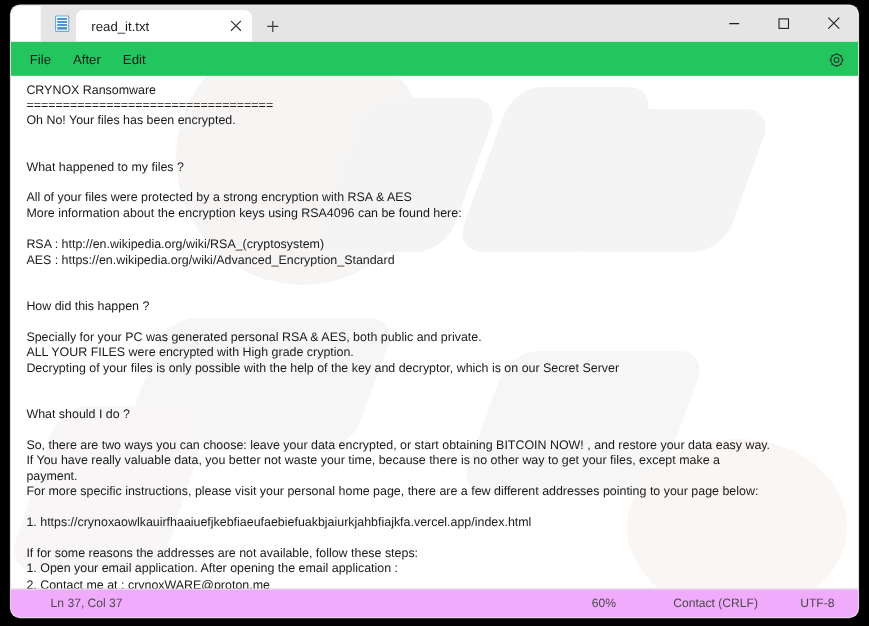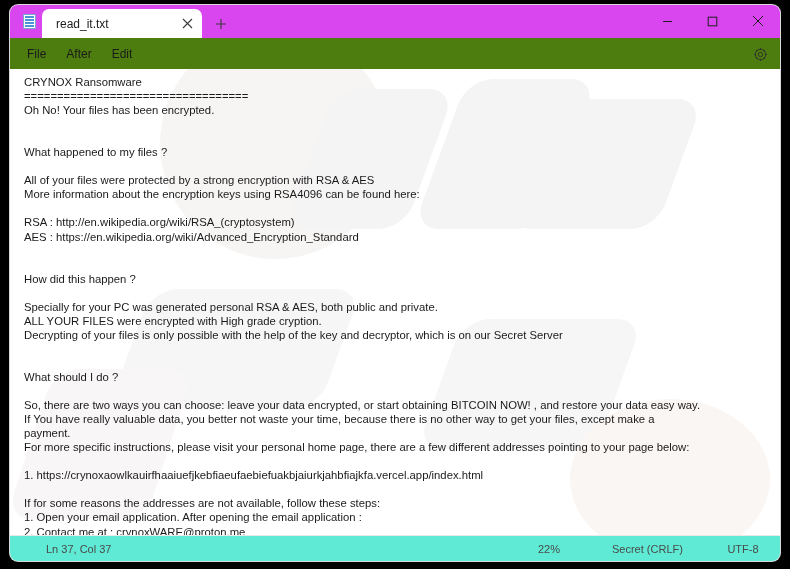--- a/index.html
+++ b/index.html
@@ -40,24 +40,25 @@
     overflow: hidden;
     box-shadow: 0 0 0 1px #d9d9d9;
     display: flex;
     flex-direction: column;
   }
 
   
   .titlebar {
     position: relative;
     height: 33px;
-    background: #d946ef;
+    background: #e5e5e5;
     display: flex;
     align-items: flex-end;
     flex: 0 0 auto;
+    margin-left: 27px;
   }
   .tabstrip {
     display: flex;
     align-items: flex-end;
     height: 33px;
     padding-left: 6px;
     flex: 1 1 auto;
     min-width: 0;
   }
   .tab-icon-slot {
@@ -128,21 +129,21 @@
   .cap-btn {
     width: 45px; height: 32px;
     display: flex; align-items: center; justify-content: center;
     cursor: default;
   }
   .cap-btn svg { display: block; }
 
   
   .menubar {
     height: 31px;
-    background: #4d7c0f;
+    background: #22c55e;
     display: flex;
     align-items: center;
     padding-left: 7px;
     flex: 0 0 auto;
     position: relative;
   }
   .menu-item {
     font-size: 12px;
     color: #1b1b1b;
     padding: 4px 10px;
@@ -194,21 +195,21 @@
     color: #1a1a1a;
     white-space: pre;
     overflow: hidden;
     letter-spacing: 0px;
     tab-size: 4;
   }
 
   
   .statusbar {
     height: 26px;
-    background: #5eead4;
+    background: #f0abfc;
     border-top: 1px solid #e9e9e9;
     display: flex;
     align-items: center;
     flex: 0 0 auto;
     font-size: 11px;
     color: #4a4a4a;
     position: relative;
   }
   .status-left { padding-left: 36px; }
   .status-right {
@@ -347,19 +348,19 @@
 4. Wait until we replied to you about the decryptor application.
 
 ---------------- IMPORTANT INFORMATION-------------------------
 Support Email : crynoxWARE@proton.me</span></div>
 
   </div>
 
   <div class="statusbar">
     <div class="status-left">Ln 37, Col 37</div>
     <div class="status-right">
-      <div class="status-cell status-zoom">22%</div>
-      <div class="status-cell status-eol">Secret (CRLF)</div>
+      <div class="status-cell status-zoom">60%</div>
+      <div class="status-cell status-eol">Contact (CRLF)</div>
       <div class="status-cell status-enc">UTF-8</div>
     </div>
   </div>
 
 </div>
 
 </body></html>

